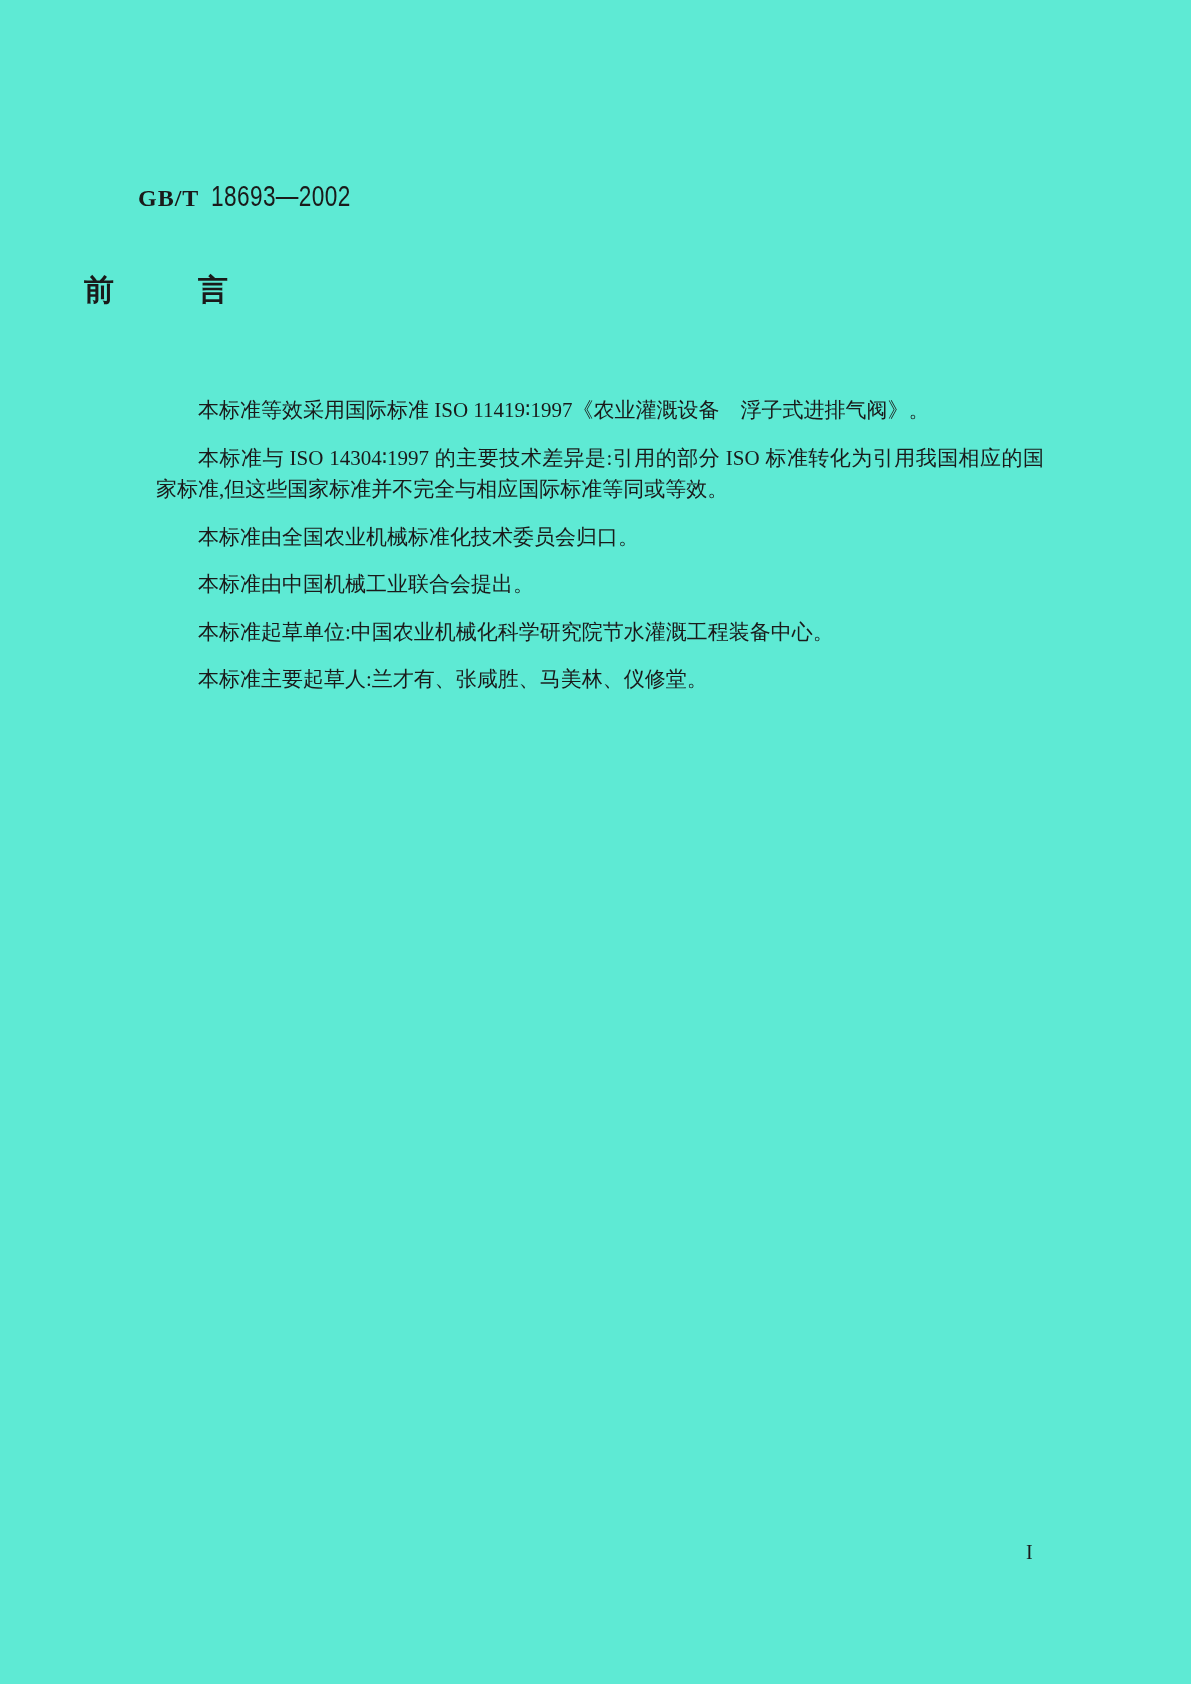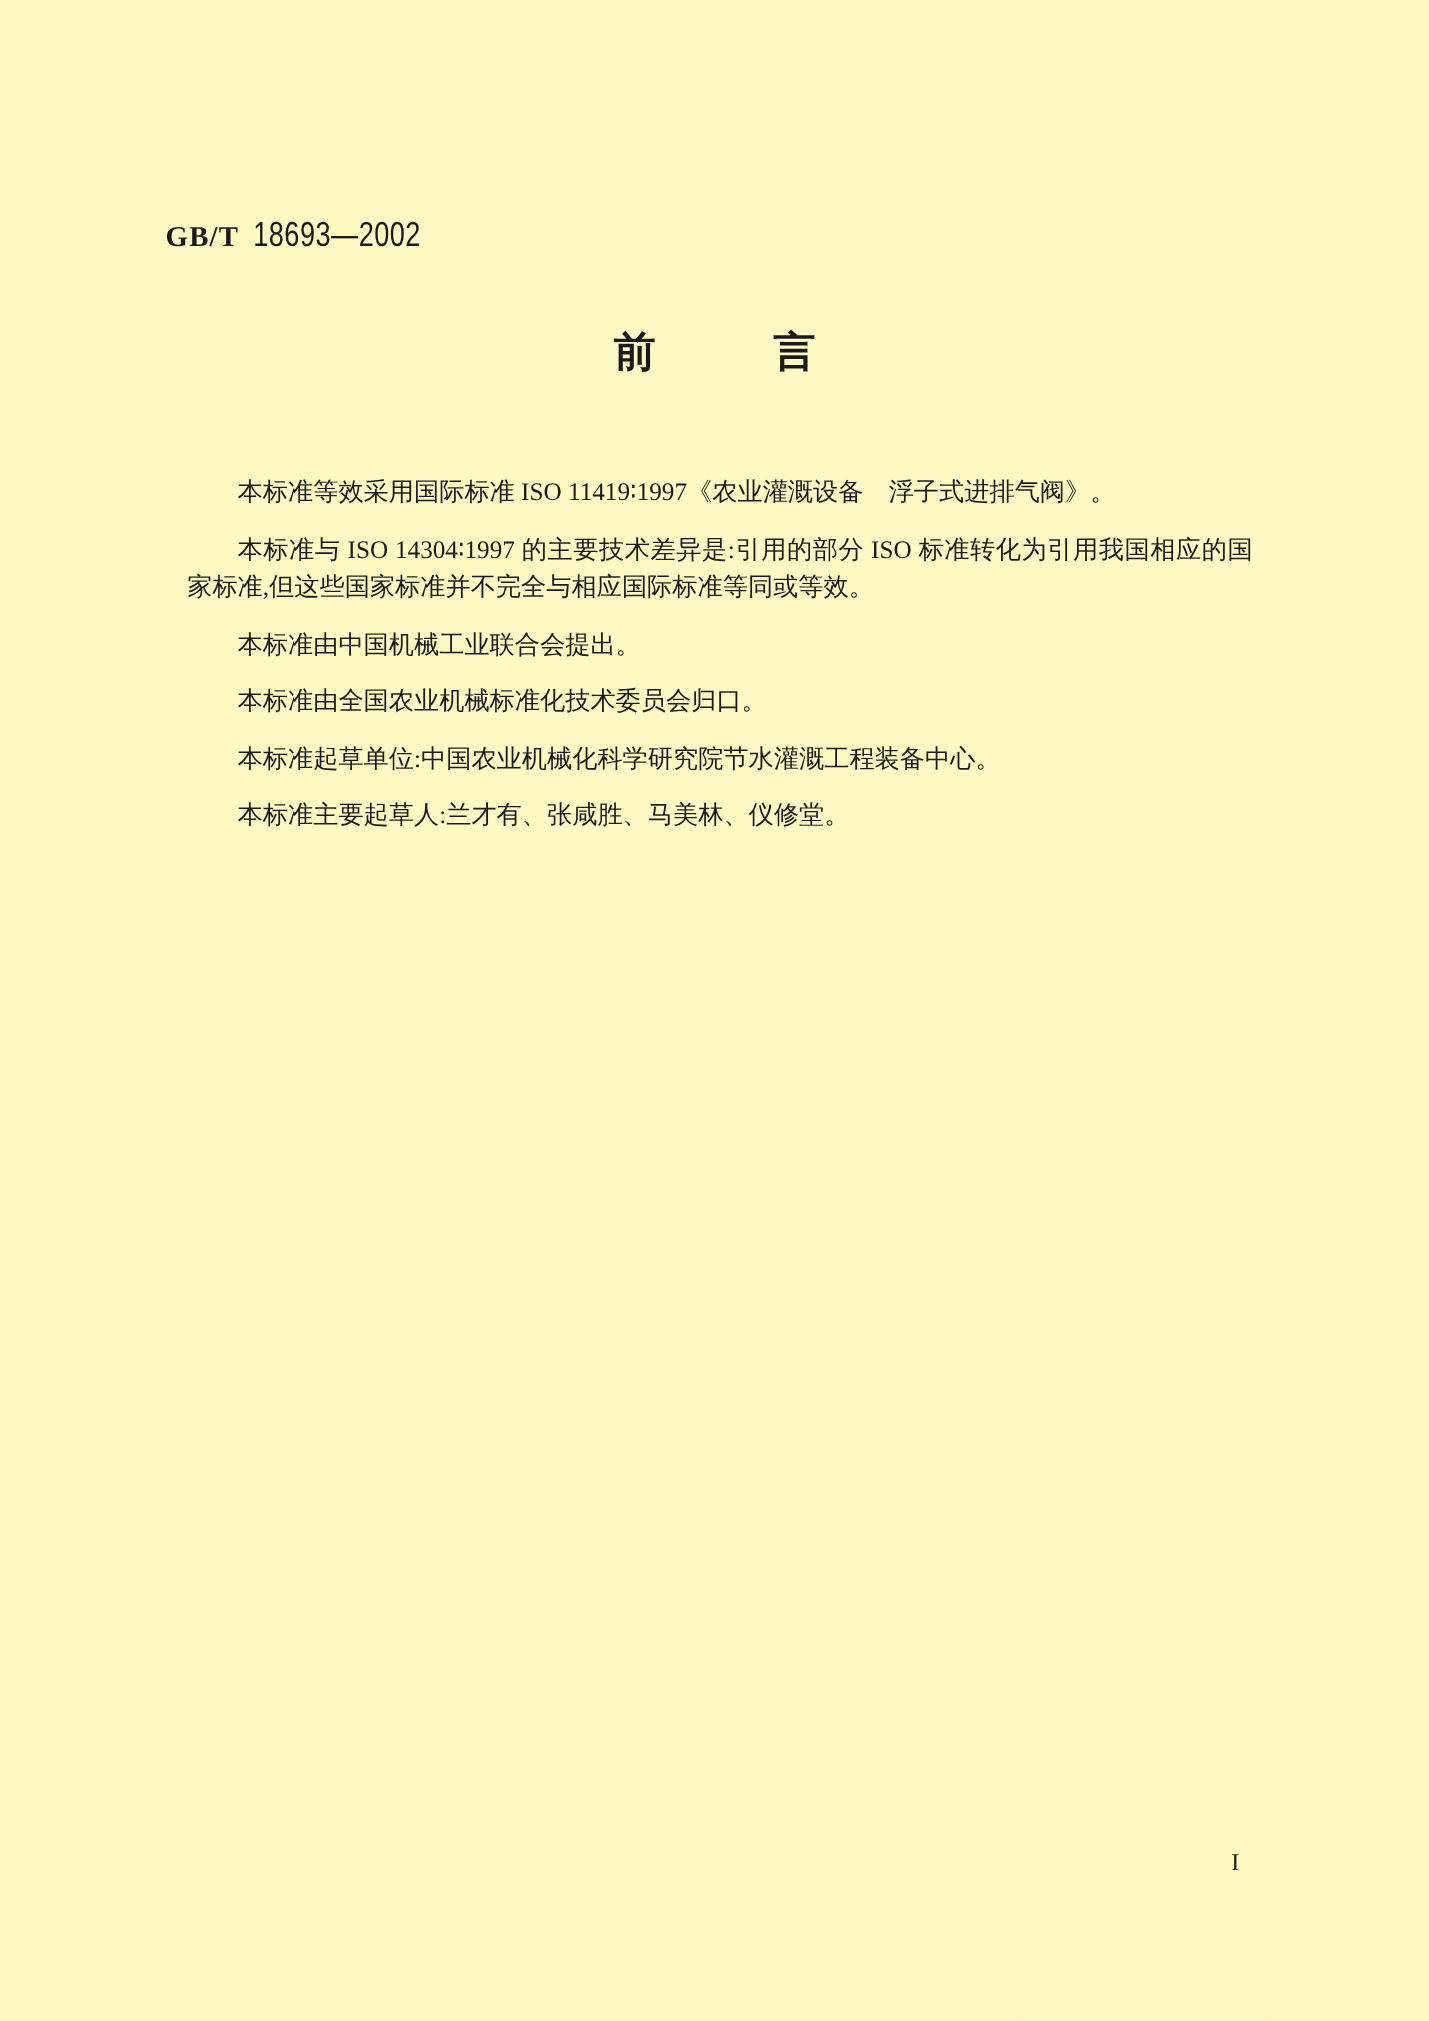--- a/index.html
+++ b/index.html
@@ -5,21 +5,21 @@
   html, body {
     margin: 0;
     padding: 0;
     background: #e8e8e8;
   }
   .page {
     position: relative;
     width: 1191px;
     height: 1684px;
     margin: 0 auto;
-    background: #fef9c3;
+    background: #5eead4;
     color: #1a1a1a;
     overflow: hidden;
     font-family: "Liberation Serif", "DejaVu Serif", serif;
   }
   
   .header {
     position: absolute;
     left: 138px;
     top: 180px;
     display: flex;
@@ -41,24 +41,23 @@
     transform-origin: 0 100%;
     letter-spacing: 0.5px;
   }
   
   .title {
     position: absolute;
     left: 0;
     right: 0;
     top: 270px;
     margin: 0;
-    text-align: center;
     font-family: Liberation Mono, monospace;
     font-weight: bold;
-    font-size: 35px;
+    font-size: 30px;
     letter-spacing: 2.8em;
     text-indent: 2.8em;
     white-space: nowrap;
   }
   
   .body-block {
     position: absolute;
     left: 140px;
     top: 379px;
     width: 920px;
@@ -89,21 +88,21 @@
   <div class="header">
     <span class="code-prefix">GB/T</span>
     <span class="code-number">18693—2002</span>
   </div>
 
   <h1 class="title">前言</h1>
 
   <div class="body-block">
     <p class="para">本标准等效采用国际标准 ISO 11419∶1997《农业灌溉设备　浮子式进排气阀》。</p>
     <p class="para">本标准与 ISO 14304∶1997 的主要技术差异是:引用的部分 ISO 标准转化为引用我国相应的国家标准,但这些国家标准并不完全与相应国际标准等同或等效。</p>
+    <p class="para">本标准由全国农业机械标准化技术委员会归口。</p>
     <p class="para">本标准由中国机械工业联合会提出。</p>
-    <p class="para">本标准由全国农业机械标准化技术委员会归口。</p>
     <p class="para">本标准起草单位:中国农业机械化科学研究院节水灌溉工程装备中心。</p>
     <p class="para">本标准主要起草人:兰才有、张咸胜、马美林、仪修堂。</p>
   </div>
 
   <div class="page-number">I</div>
 
 </div>
 
 </body></html>

